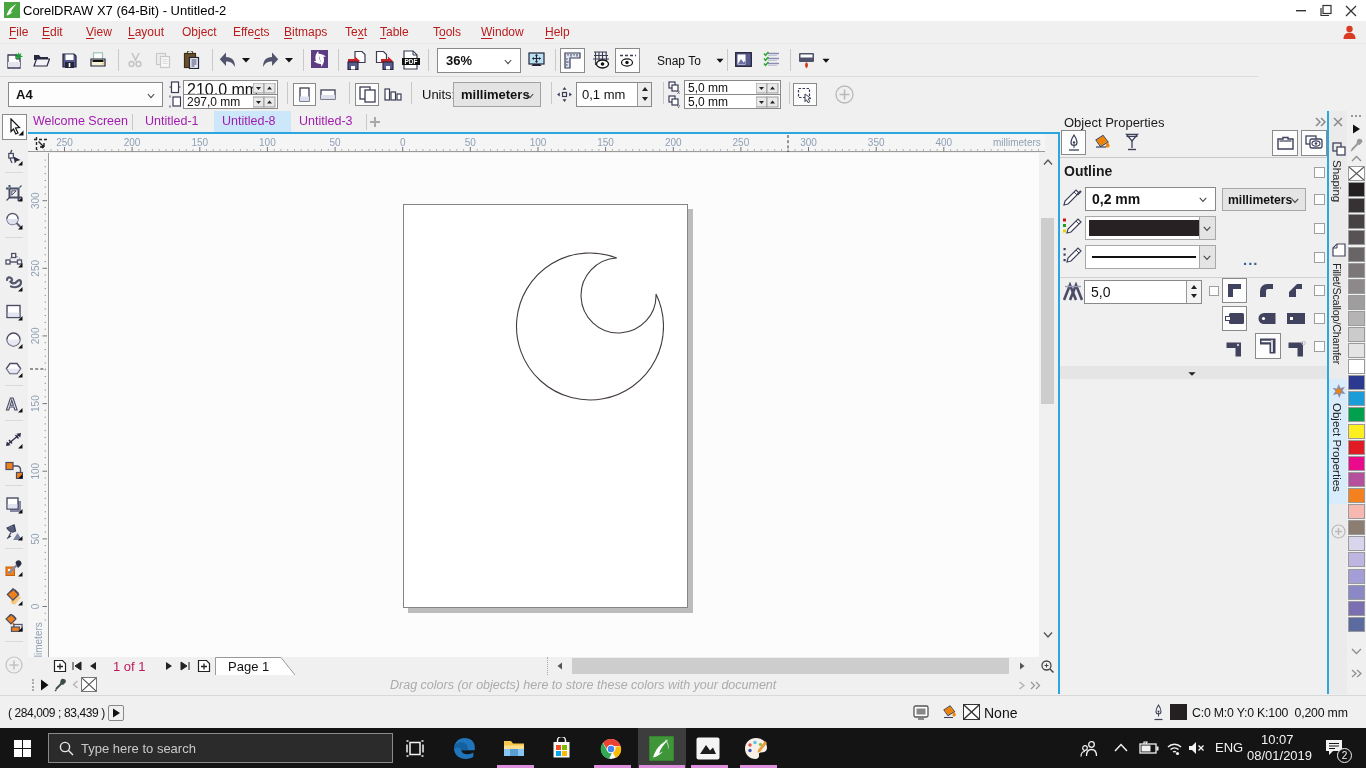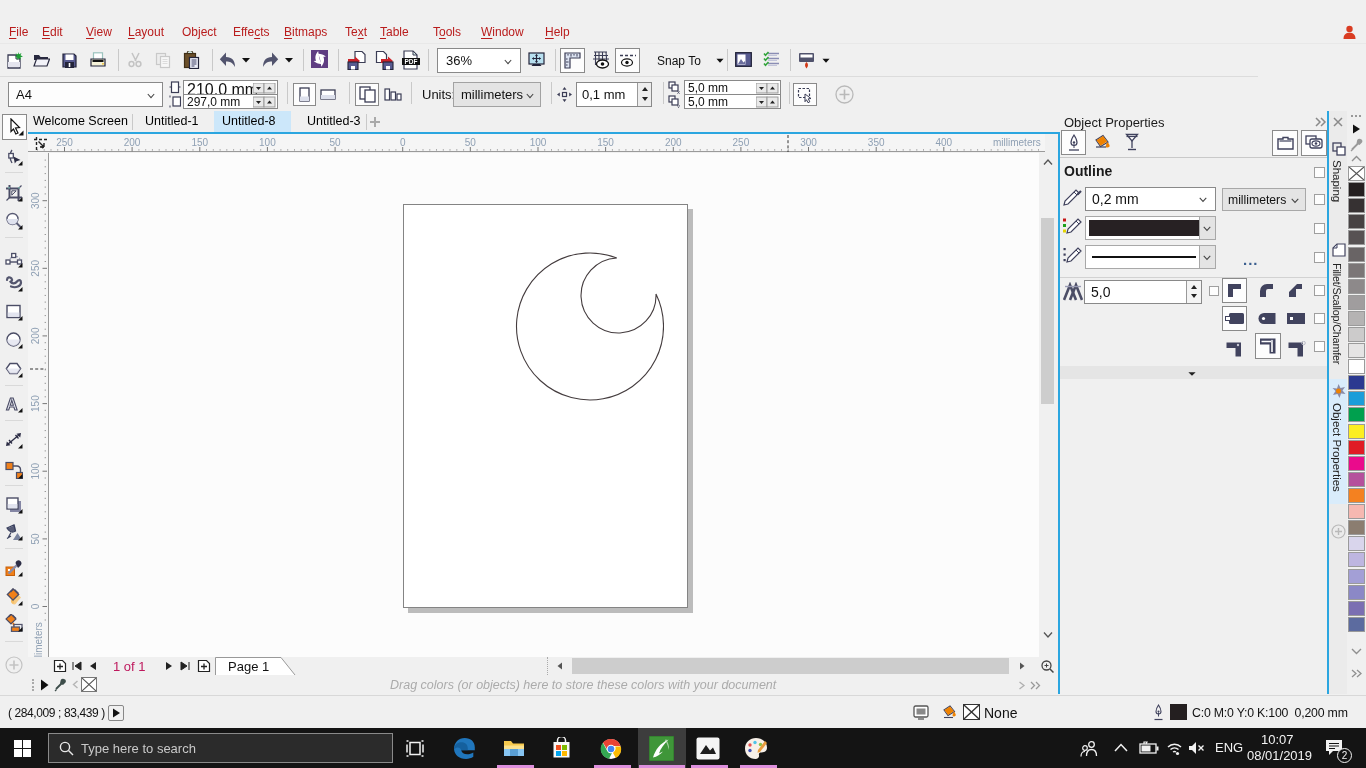--- a/index.html
+++ b/index.html
@@ -18,28 +18,28 @@
 
 
 #menubar { top:21px; left:0; width:1366px; height:22px; background:#f0f0f0; }
 .menu { position:absolute; top:4px; font-size:12px; color:#b91c1c; }
 .menu u { text-decoration:underline; text-underline-offset:2px; }
 
 
 #toolbar1 { top:43px; left:0; width:1366px; height:33px; background:#f0f0f0; border-top:1px solid #e8e8e8; }
 #propbar  { top:76px; left:0; width:1258px; height:35px; background:#f0f0f0; border-top:1px solid #dcdcdc; }
 .tb-sep { position:absolute; top:5px; height:22px; width:1px; background:#c9c9c9; }
-.combo { position:absolute; background:#fff; border:1px solid #898989; }
+.combo { position:absolute; background:#fff; border:1px solid #898989;font-weight:bold; }
 .spinbox { position:absolute; background:#fff; border:1px solid #898989; font-size:12px; }
 .chev { position:absolute; width:8px; height:8px; }
 .btn-box { position:absolute; border:1px solid #8a8a8a; background:#fdfdfd; }
 
 
 #tabsrow { top:111px; left:28px; width:1338px; height:21px; background:#f0f0f0; }
-.dtab { position:absolute; top:0; height:21px; font-size:13px; color:#000000; padding-top:3px; }
+.dtab { position:absolute; top:0; height:21px; font-size:13px; color:#a21caf; padding-top:3px; }
 #blueline-h { top:132px; left:28px; width:1032px; height:2px; background:#2ba6e0; }
 
 
 #hruler { top:134px; left:28px; width:1017px; height:18px; background:#f5f5f5; border-bottom:1px solid #9a9a9a; }
 #vruler { top:152px; left:28px; width:20px; height:505px; background:#f5f5f5; }
 #canvas { top:153px; left:48px; width:991px; height:504px; background:#fcfcfc; border-left:1px solid #9a9a9a; }
 #page { position:absolute; left:354px; top:51px; width:285px; height:404px; background:#fff; border:1px solid #848484; }
 #pageshadow { position:absolute; left:359px; top:56px; width:285px; height:404px; background:#bcbcbc; }
 
 
@@ -60,20 +60,43 @@
 #trayrow { top:676px; left:28px; width:1012px; height:19px; background:#f0f0f0; }
 #statusbar { top:695px; left:0; width:1366px; height:33px; background:#f0f0f0; border-top:1px solid #d8d8d8; }
 
 
 #taskbar { top:728px; left:0; width:1366px; height:40px; background:#141414;padding-left:26px; }
 </style>
 </head>
 <body>
 <div id="root">
 
+<div id="titlebar" class="abs">
+  <svg class="ico" style="left:4px;top:2px" width="16" height="16" viewBox="0 0 16 16">
+    <rect x="0" y="0" width="16" height="16" fill="#47a63f"></rect>
+    <path d="M2.5 13.5 C4 8.5 7 4.5 12.5 2 C9.5 5 7.5 8 6.5 11 L9 9.5 C7.5 11.5 5 13 2.5 13.5 Z" fill="#fff"></path>
+  </svg>
+  <span class="txt">CorelDRAW X7 (64-Bit) - Untitled-2</span>
+  <div class="capbtn" style="left:1288px">
+        <svg width="25" height="21" viewBox="0 0 25 21">
+          <rect x="8" y="10" width="10" height="1.4" fill="#333"></rect>
+        </svg>
+      </div>
+  <div class="capbtn" style="left:1313px">
+        <svg width="25" height="21" viewBox="0 0 25 21">
+          <rect x="10" y="5.5" width="8" height="8" fill="none" stroke="#333" stroke-width="1.2"></rect>
+          <path d="M8 8 v7.5 h8" fill="none" stroke="#333" stroke-width="1.2"></path>
+        </svg>
+      </div>
+  <div class="capbtn" style="left:1338px">
+        <svg width="25" height="21" viewBox="0 0 25 21">
+          <path d="M8 6 L18 16 M18 6 L8 16" stroke="#333" stroke-width="1.3"></path>
+        </svg>
+      </div>
+</div>
 
 <div id="menubar" class="abs">
   <span class="menu" style="left:9px"><u>F</u>ile</span>
   <span class="menu" style="left:42px"><u>E</u>dit</span>
   <span class="menu" style="left:86px"><u>V</u>iew</span>
   <span class="menu" style="left:128px"><u>L</u>ayout</span>
   <span class="menu" style="left:182px">Object</span>
   <span class="menu" style="left:233px">Effe<u>c</u>ts</span>
   <span class="menu" style="left:284px"><u>B</u>itmaps</span>
   <span class="menu" style="left:345px">Te<u>x</u>t</span>
@@ -368,21 +391,21 @@
     <circle cx="9.5" cy="9.5" r="8.5" fill="none" stroke="#b9b9b9" stroke-width="1.3"></circle>
     <path d="M9.5 4.5 v10 M4.5 9.5 h10" stroke="#b9b9b9" stroke-width="1.6"></path>
   </svg>
 </div>
 
 <div id="tabsrow" class="abs">
   <div class="dtab" style="left:5px;width:99px;font-size:12.5px">Welcome Screen</div>
   <div class="vsep" style="left:104px;top:3px;height:16px"></div>
   <div class="dtab" style="left:110px;width:76px;padding-left:7px;font-size:12.5px">Untitled-1</div>
   <div class="dtab" style="left:186px;width:77px;padding-left:8px;background:#cce7fa;font-size:12.5px">Untitled-8</div>
-  <div class="dtab" style="left:263px;width:75px;padding-left:16px;font-size:12.5px">Untitled-3</div>
+  <div class="dtab" style="left:263px;width:75px;padding-left:8px;font-size:12.5px">Untitled-3</div>
   <div class="vsep" style="left:338px;top:3px;height:16px"></div>
   <svg class="ico" style="left:341px;top:5px" width="12" height="12" viewBox="0 0 12 12">
         <path d="M5 1 h2 v4 h4 v2 h-4 v4 h-2 v-4 h-4 v-2 h4 z" fill="#a9a9a9"></path>
       </svg>
 </div>
 <div id="blueline-h" class="abs"></div>
 
 <div id="toolbox" class="abs">
   <div style="position:absolute;left:2px;top:3px;width:25px;height:26px;background:#fdfdfd;border:1px solid #8a8a8a"></div>
 

